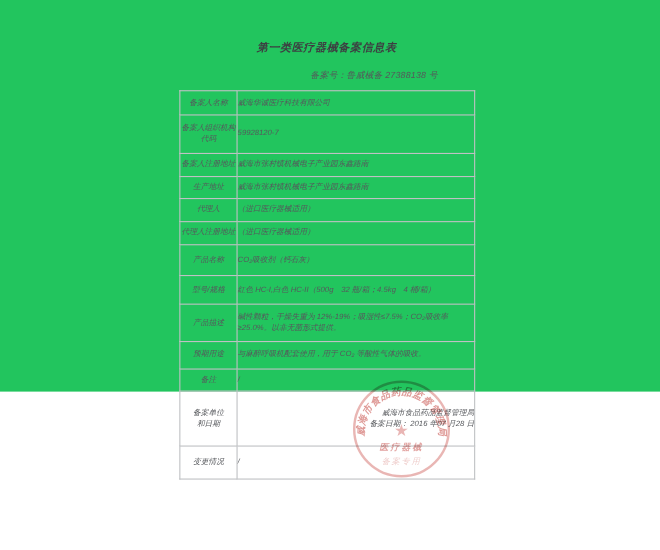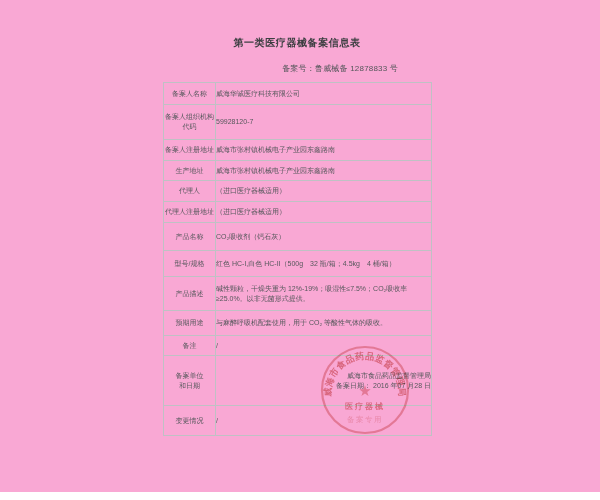--- a/index.html
+++ b/index.html
@@ -2,22 +2,23 @@
 <html><head>
 <meta charset="utf-8">
 <style>
   html,body{margin:0;padding:0;}
   body{
     width:600px;height:500px;overflow:hidden;
     background:#ffffff;
     font-family:"Liberation Sans","DejaVu Sans",sans-serif;
   }
   .page{
-    position:relative;width:600px;height:492px;
-    background:#f9a8d4;
+    position:relative;width:600px;height:356px;
+    background:#22c55e;
+    font-style:italic;
   }
   
   .doc-title{
     position:absolute;left:163px;top:36px;width:268px;
     text-align:center;font-size:10px;font-weight:bold;
     color:#3d3f42;letter-spacing:.6px;
   }
   .record-no{
     position:absolute;left:163px;top:63px;width:268px;
     box-sizing:border-box;padding-right:33px;
@@ -62,21 +63,21 @@
   .seal-star{font-size:15px;fill:#d0625d;opacity:.55;text-anchor:middle;}
   .seal-line1{font-size:8px;fill:#c9544f;opacity:.65;text-anchor:middle;letter-spacing:2px;font-weight:bold;}
   .seal-line2{font-size:7.5px;fill:#cf6a66;opacity:.4;text-anchor:middle;letter-spacing:1.5px;}
 </style>
 </head>
 <body>
 
 <div class="page">
 
   <div class="doc-title">第一类医疗器械备案信息表</div>
-  <div class="record-no">备案号：鲁威械备 12878833 号</div>
+  <div class="record-no">备案号：鲁威械备 27388138 号</div>
 
   <table class="form">
     <colgroup>
         <col class="c-label">
         <col class="c-value">
       </colgroup>
     <tbody>
         <tr class="h22">
       <td class="lbl">备案人名称</td>
       <td class="val">威海华诚医疗科技有限公司</td>

